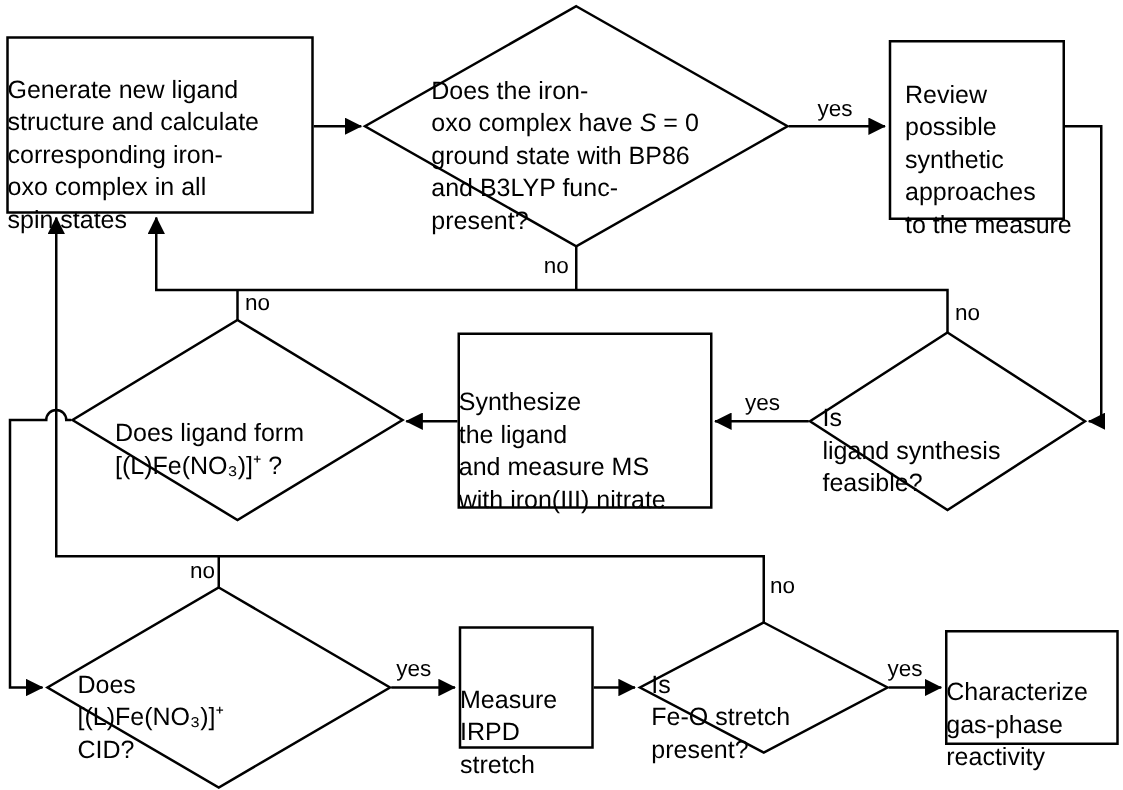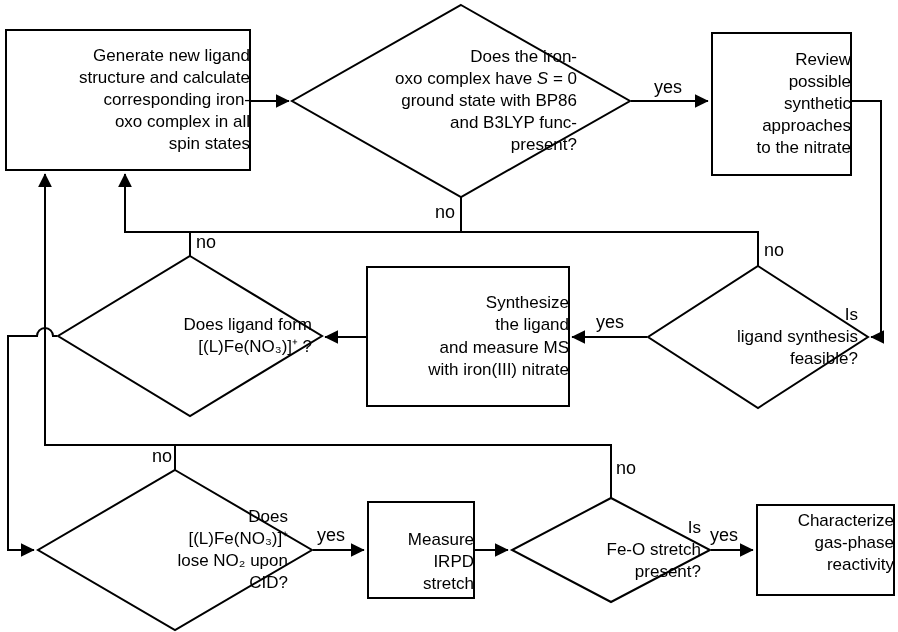--- a/index.html
+++ b/index.html
@@ -10,26 +10,27 @@
     background: #ffffff;
     color: #000000;
     font-family: "Liberation Sans", sans-serif;
     overflow: hidden;
   }
   .canvas svg { position: absolute; left: 0; top: 0; }
   .node-text {
     position: absolute;
     display: flex;
     flex-direction: column;
-    align-items: flex-end;
+    align-items: flex-start;
     justify-content: center;
     text-align: center;
-    font-size: 17px;
+    font-size: 20px;
     line-height: 1.3;
     pointer-events: none;
+    margin-top: 24px;
   }
   .edge-label {
     position: absolute;
     font-size: 18px;
     line-height: 1.1;
     pointer-events: none;
   }
   .ta-c { text-align: center; }
   .ta-r { text-align: right; }
   .ta-l { text-align: left; }
@@ -87,26 +88,26 @@
   </div>
 
   <div class="node-text" style="left:345px;top:28px;width:232px;height:146px;">
     <div>Does the iron-</div>
     <div><span>oxo complex have </span><span class="it">S</span><span> = 0</span></div>
     <div>ground state with BP86</div>
     <div>and B3LYP func-</div>
     <div>present?</div>
   </div>
 
-  <div class="node-text" style="left:712px;top:33px;width:139px;height:142px;">
+  <div class="node-text" style="left:712px;top:33px;width:139px;height:142px;padding-left:12px;">
     <div>Review</div>
     <div>possible</div>
     <div>synthetic</div>
     <div>approaches</div>
-    <div>to the nitrate</div>
+    <div>to the measure</div>
   </div>
 
   <div class="node-text" style="left:658px;top:301px;width:200px;height:72px;">
     <div>Is</div>
     <div>ligand synthesis</div>
     <div>feasible?</div>
   </div>
 
   <div class="node-text" style="left:367px;top:267px;width:202px;height:139px;">
     <div>Synthesize</div>
@@ -116,37 +117,36 @@
   </div>
 
   <div class="node-text" style="left:92px;top:311px;width:220px;height:50px;">
     <div>Does ligand form</div>
     <div>[(L)Fe(NO₃)]⁺ ?</div>
   </div>
 
   <div class="node-text" style="left:62px;top:486px;width:226px;height:128px;">
     <div>Does</div>
     <div>[(L)Fe(NO₃)]⁺</div>
-    <div>lose NO₂ upon</div>
     <div>CID?</div>
   </div>
 
   <div class="node-text" style="left:368px;top:502px;width:106px;height:120px;">
     <div>Measure</div>
     <div>IRPD</div>
     <div>stretch</div>
   </div>
 
   <div class="node-text" style="left:521px;top:516px;width:180px;height:68px;">
     <div>Is</div>
     <div>Fe-O stretch</div>
     <div>present?</div>
   </div>
 
-  <div class="node-text" style="left:757px;top:492px;width:137px;height:102px;">
+  <div class="node-text" style="left:757px;top:505px;width:137px;height:102px;">
     <div>Characterize</div>
     <div>gas-phase</div>
     <div>reactivity</div>
   </div>
 
   <div class="edge-label ta-c" style="left:650px;top:78px;width:36px;">yes</div>
   <div class="edge-label ta-r" style="left:415px;top:203px;width:40px;">no</div>
   <div class="edge-label ta-l" style="left:764px;top:241px;width:40px;">no</div>
   <div class="edge-label ta-l" style="left:196px;top:233px;width:40px;">no</div>
   <div class="edge-label ta-c" style="left:592px;top:313px;width:36px;">yes</div>

